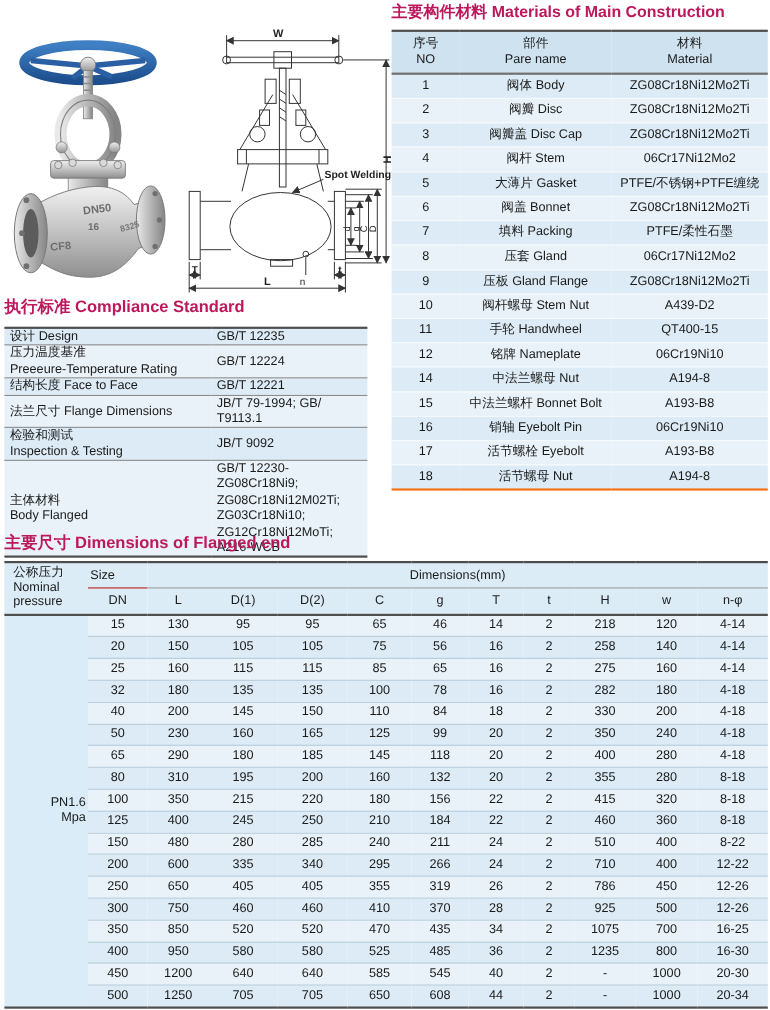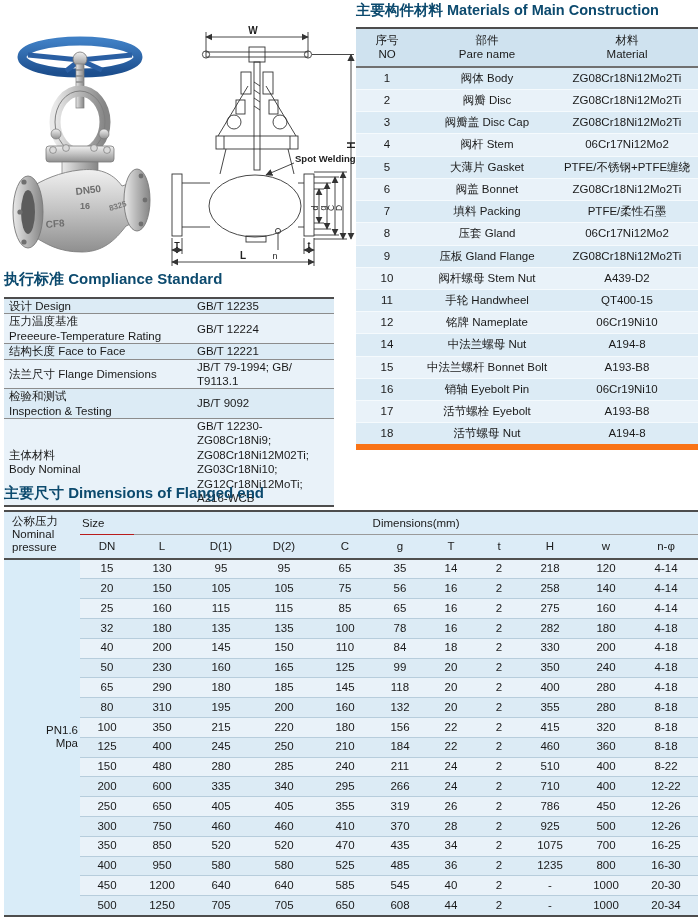--- a/index.html
+++ b/index.html
@@ -1,29 +1,29 @@
 <!DOCTYPE html>
 <html><head>
 <meta charset="utf-8">
 <style>
   html,body{margin:0;padding:0;}
   .page{position:relative;width:700px;height:918px;background:#ffffff;
         font-family:"Liberation Sans",sans-serif;color:#1a1a1a;overflow:hidden;}
-  h2.sec-title{margin:0;font-size:14.5px;font-weight:bold;color:#0c4a6e;white-space:nowrap;}
+  h2.sec-title{margin:0;font-size:14.5px;font-weight:bold;color:#be185d;white-space:nowrap;}
 
   
   .photo{position:absolute;left:6px;top:30px;width:152px;height:236px;}
   .drawing{position:absolute;left:158px;top:22px;width:198px;height:248px;}
   .drawing svg text{font-family:"Liberation Sans",sans-serif;}
 
   
   .materials-sec{position:absolute;left:356px;top:0;width:342px;}
   .materials-sec h2{margin:1px 0 7px 0;}
   table.mat{width:100%;border-collapse:collapse;table-layout:fixed;
-            border-top:2px solid #4d4d4d;border-bottom:6px solid #f97316;}
+            border-top:2px solid #4d4d4d;border-bottom:2px solid #f97316;}
   table.mat th{background:#cfe2ef;font-weight:normal;font-size:11.5px;line-height:1.25;
                padding:4px 2px;white-space:pre-line;border-bottom:2px solid #707070;text-align:center;}
   table.mat td{font-size:11.5px;text-align:center;padding:4px 2px;white-space:pre-line;line-height:1.15;}
   table.mat tbody tr:nth-child(odd) td{background:#dcebf5;}
   table.mat tbody tr:nth-child(even) td{background:#e9f2f9;}
   table.mat tbody tr + tr td{border-top:1px solid #f5fafd;}
 
   
   .compliance-sec{position:absolute;left:4px;top:270px;width:330px;}
   .compliance-sec h2{margin:0 0 8px 0;font-size:15px;}
@@ -351,21 +351,21 @@
             <td>法兰尺寸 Flange Dimensions</td>
             <td>JB/T 79-1994; GB/ T9113.1</td>
           </tr>
           <tr>
             <td>检验和测试
 Inspection &amp; Testing</td>
             <td>JB/T 9092</td>
           </tr>
           <tr>
             <td>主体材料
-Body Nominal</td>
+Body Flanged</td>
             <td>GB/T 12230-ZG08Cr18Ni9;
 ZG08Cr18Ni12M02Ti;
 ZG03Cr18Ni10;
 ZG12Cr18Ni12MoTi;
 A216-WCB</td>
           </tr>
         </tbody>
     </table>
   </div>
 
@@ -410,21 +410,21 @@
       </thead>
       <tbody id="dims-tbody">
           <tr>
             <td rowspan="18" class="pressure-cell">PN1.6
 Mpa</td>
             <td>15</td>
             <td>130</td>
             <td>95</td>
             <td>95</td>
             <td>65</td>
-            <td>35</td>
+            <td>46</td>
             <td>14</td>
             <td>2</td>
             <td>218</td>
             <td>120</td>
             <td>4-14</td>
           </tr>
           <tr>
             <td>20</td>
             <td>150</td>
             <td>105</td>

